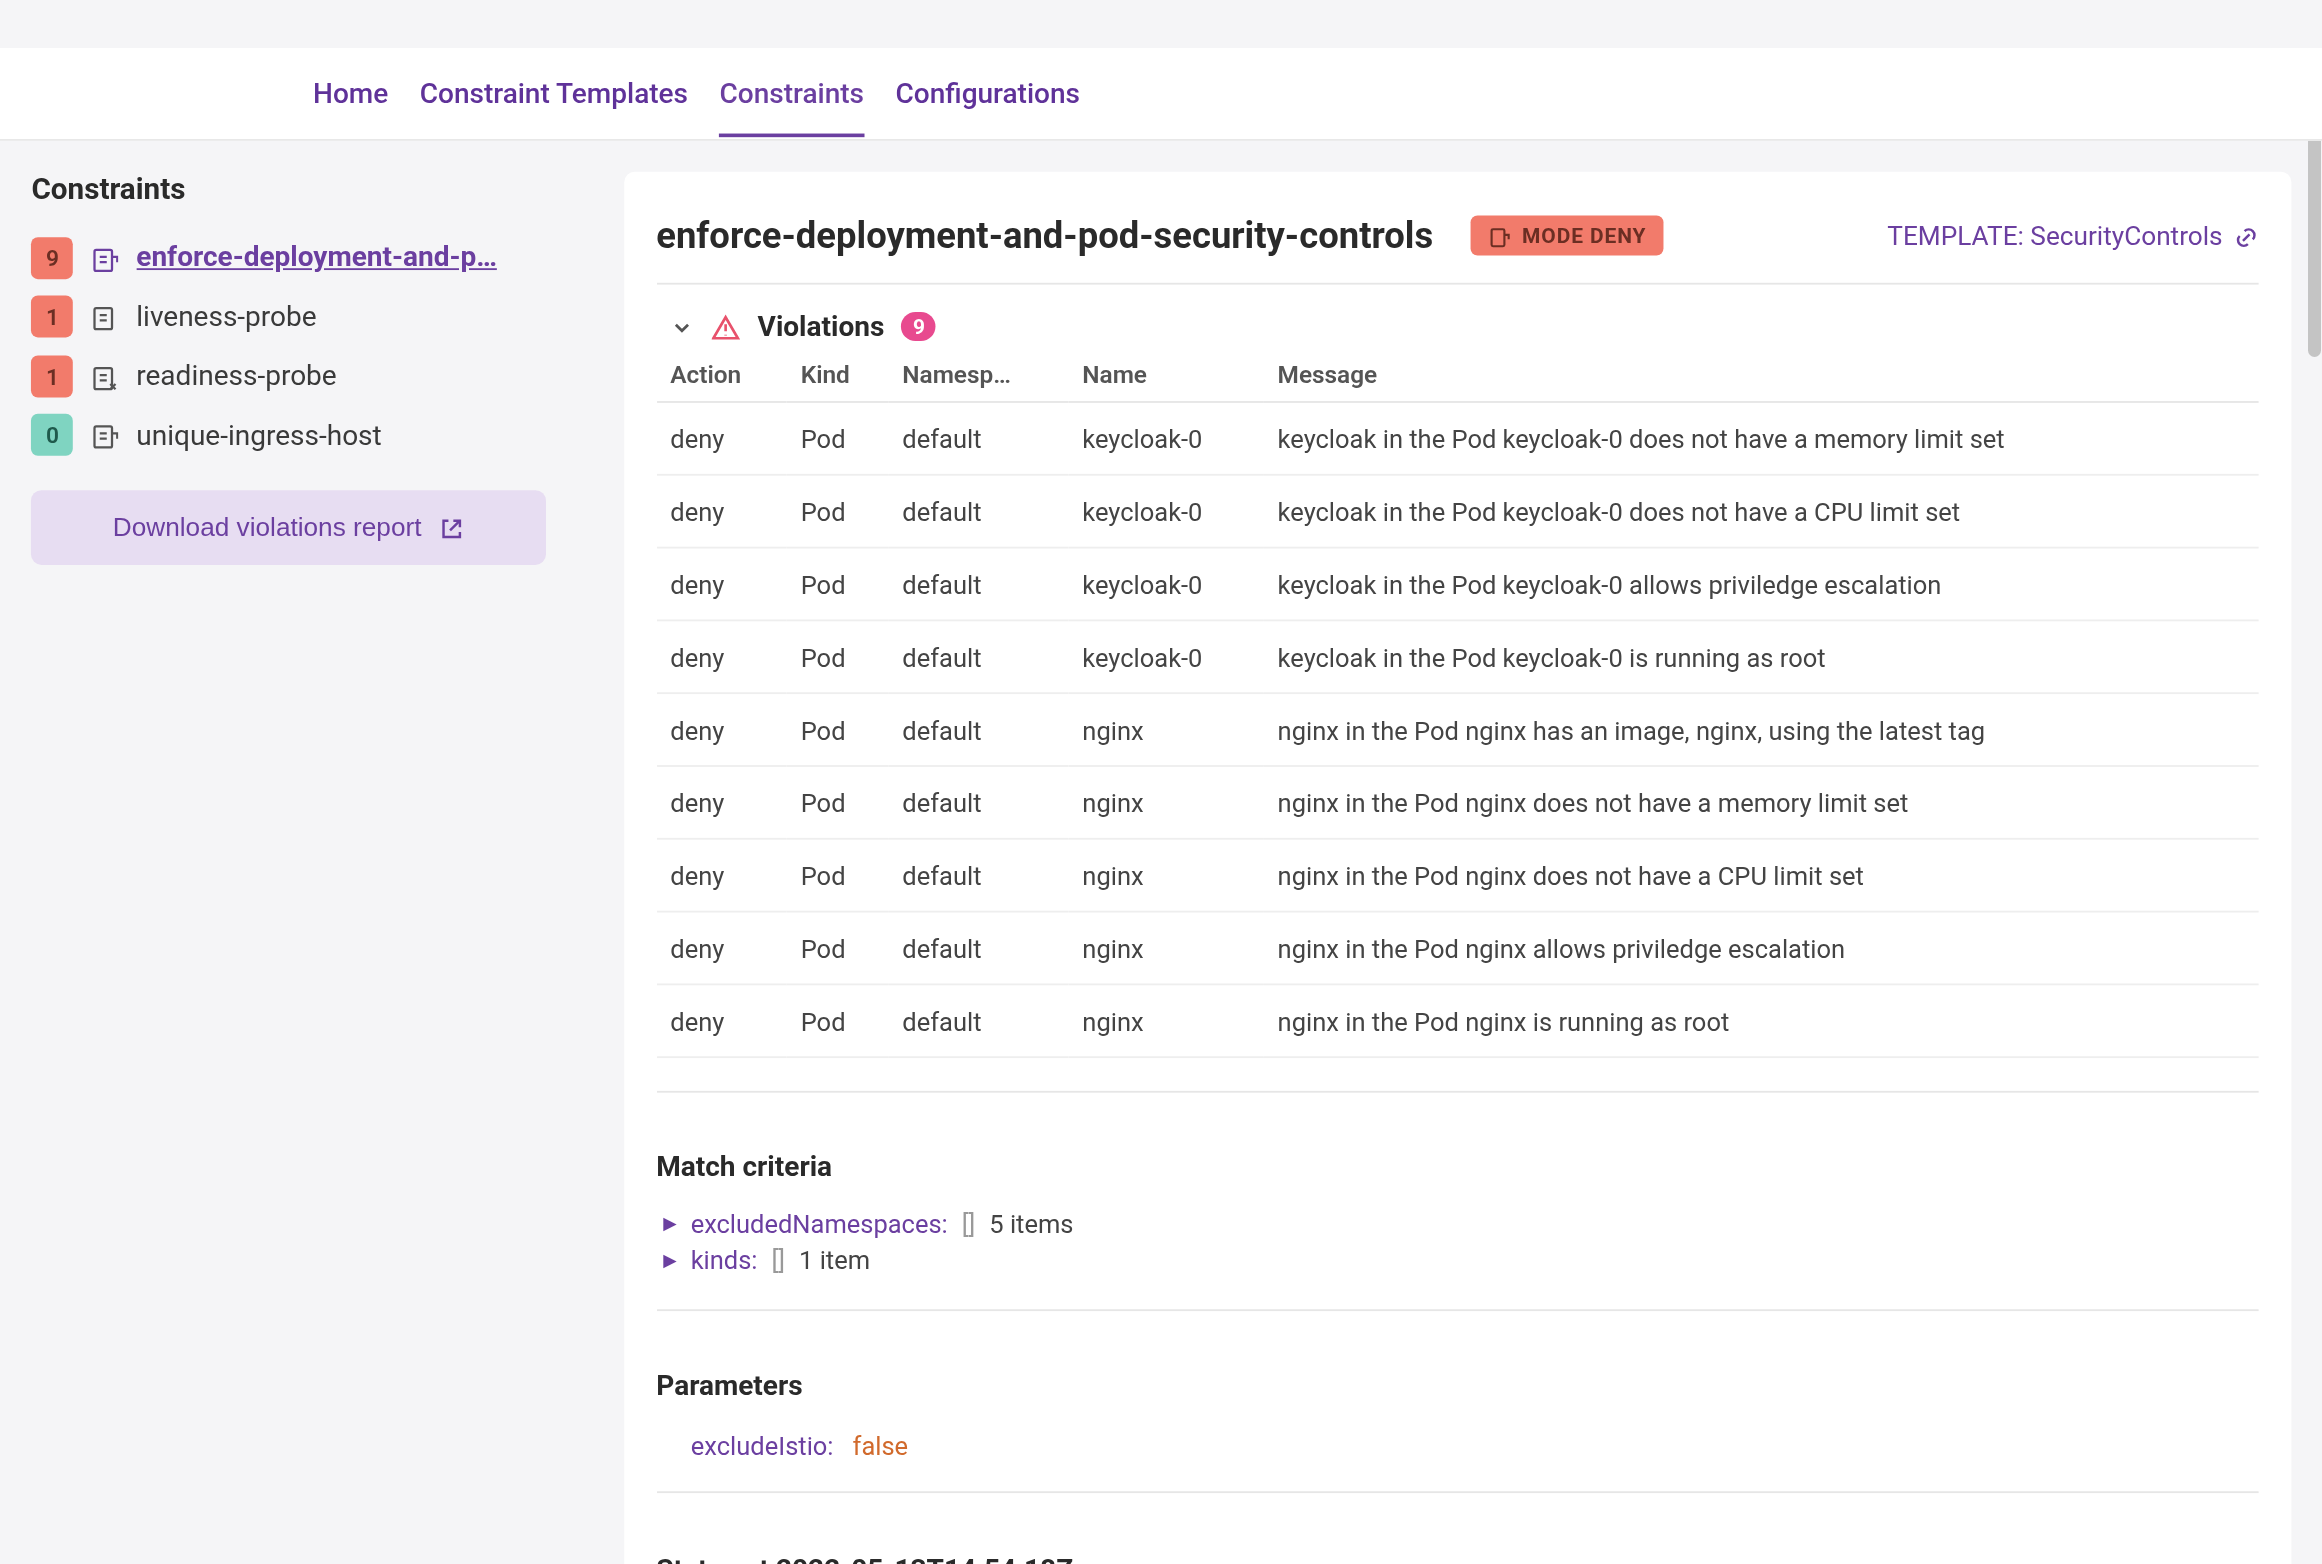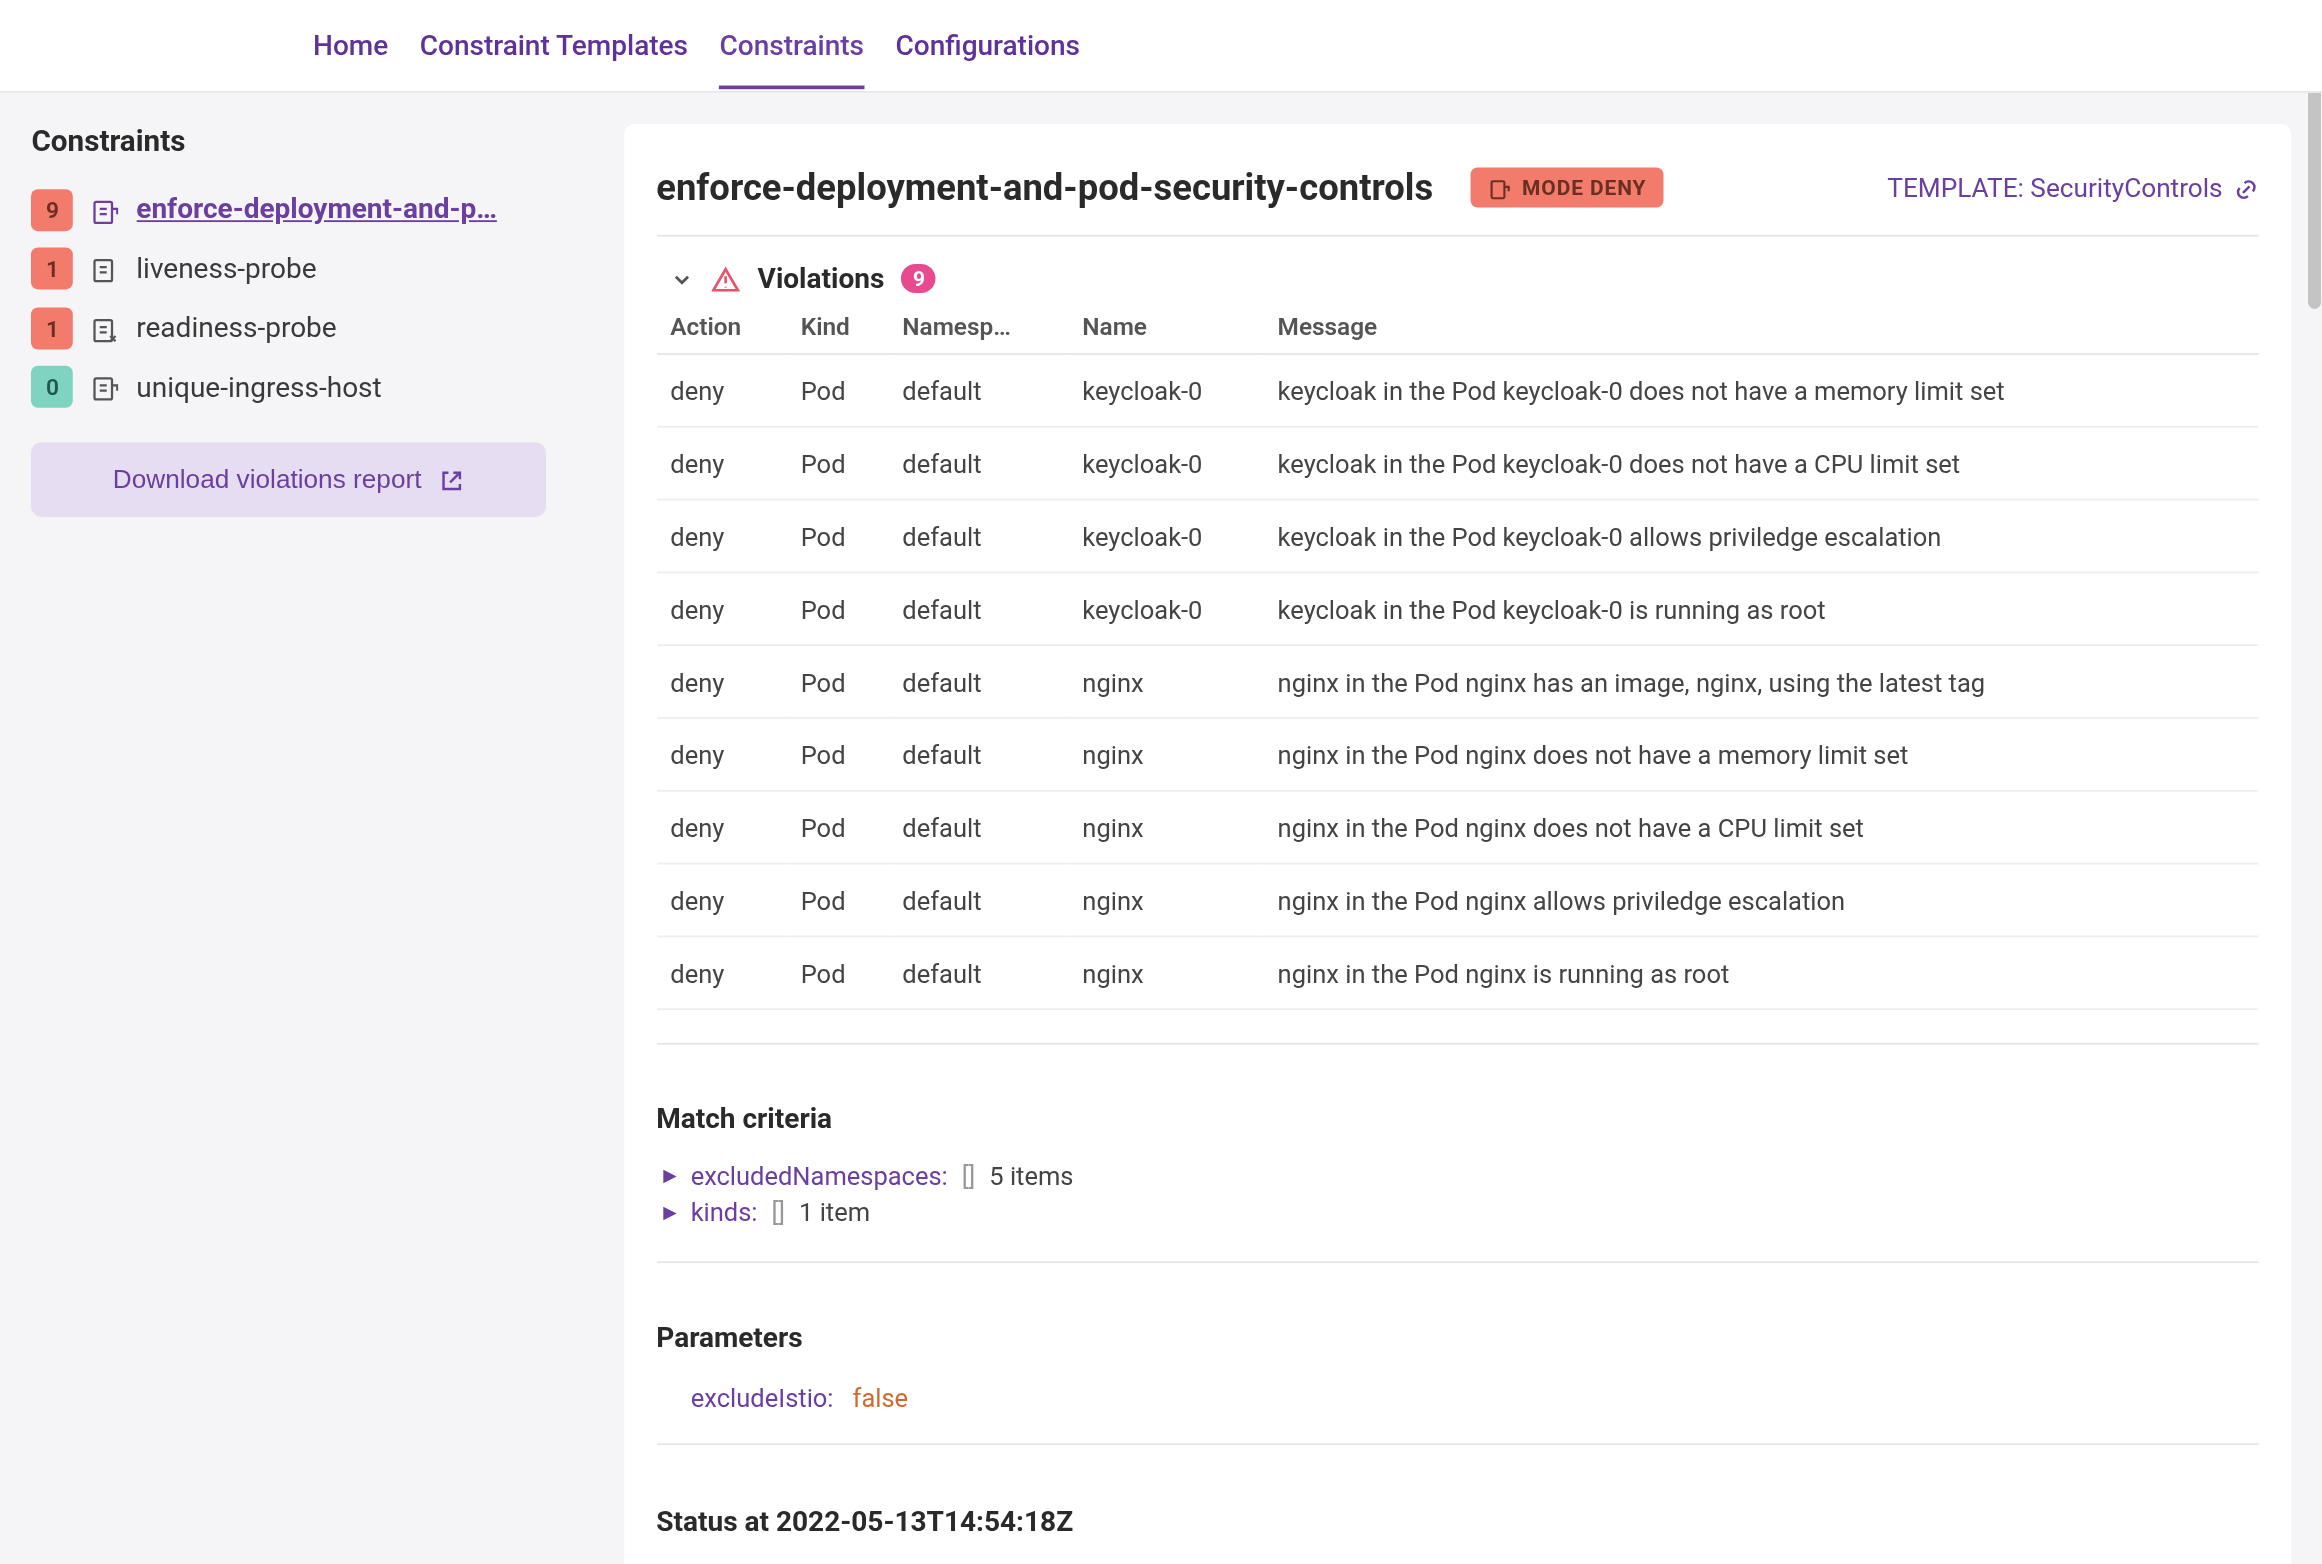--- a/index.html
+++ b/index.html
@@ -36,21 +36,21 @@
 .criteria-bracket { color: #999; }
 .criteria-count { color: #444; }
 hr.sep { border: none; border-top: 1px solid #e6e6e6; margin: 17.3px 0 0 0; }
 .param-row { padding: 3.8px 0 0 19px; font-size: 14px; }
 .param-key { color: #6b3fa0; }
 .param-val { color: #d16a2c; }
 .tri { color: #6b3fa0; font-size: 9.6px; }
 .chevron { color: #555; }
 svg { display: inline-block; vertical-align: middle; }
 .scrollbar { position: absolute; right: 1.9px; top: 1.9px; width: 13.4px; height: 307px; background: #c4c4c4; border-radius: 6.7px; }
-.root { position: relative; }
+.root { position: relative; margin-top: 48px; }
 </style>
 </head>
 <body>
 <div class="root">
 <div class="scrollbar"></div>
 <div class="scale">
 
 <div class="topnav">
   <div class="topnav-item">Home</div>
   <div class="topnav-item">Constraint Templates</div>

